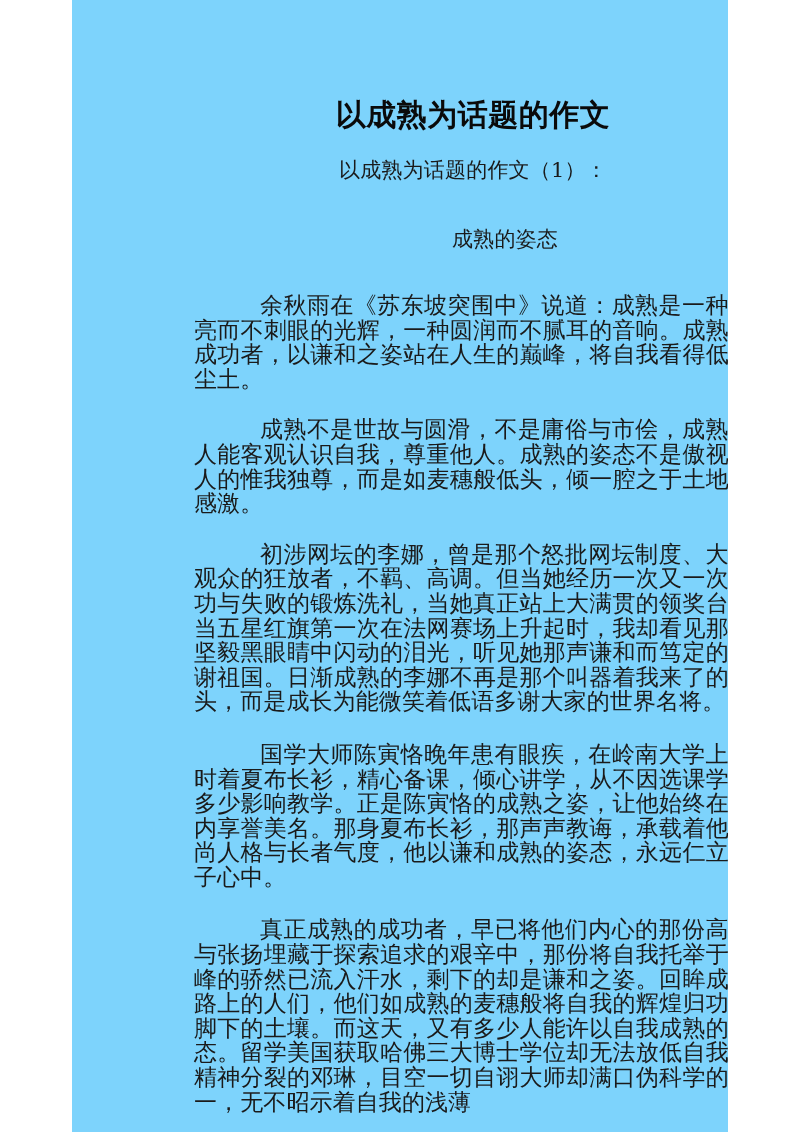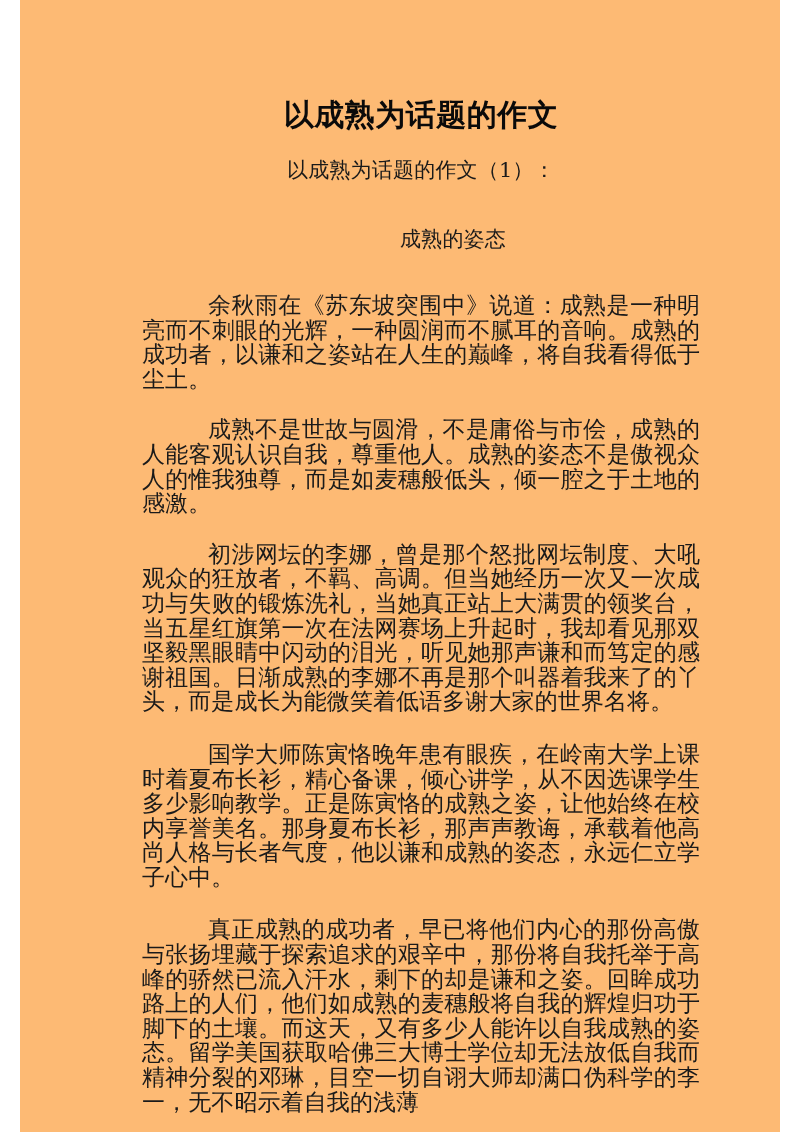--- a/index.html
+++ b/index.html
@@ -7,24 +7,24 @@
     margin: 0;
     padding: 0;
     background: #ffffff;
   }
   body {
     font-family: "DejaVu Serif", "Liberation Serif", serif;
     -webkit-font-smoothing: none;
   }
   .page {
     position: relative;
-    width: 760px;
+    width: 656px;
     height: 1132px;
     margin: 0 auto;
-    background: #fdba74;
+    background: #7dd3fc;
     overflow: hidden;
     box-sizing: border-box;
   }
   .content {
     position: absolute;
     left: 122px;
     top: 0;
     width: 558px;
   }
   .doc-title {

